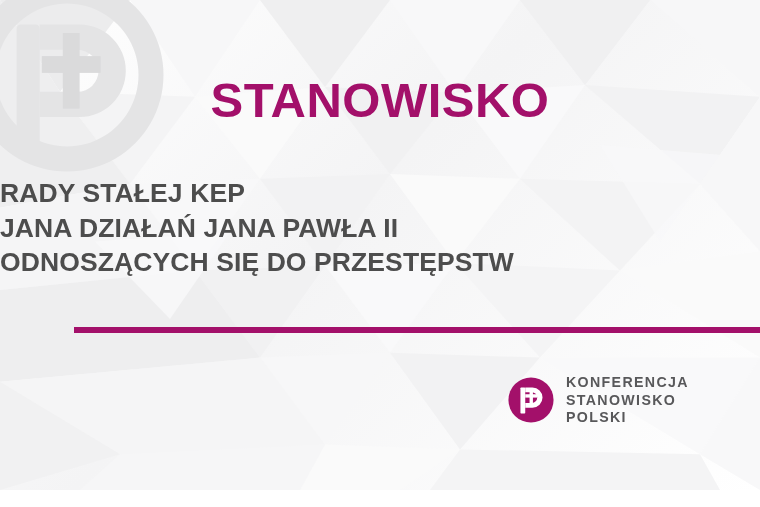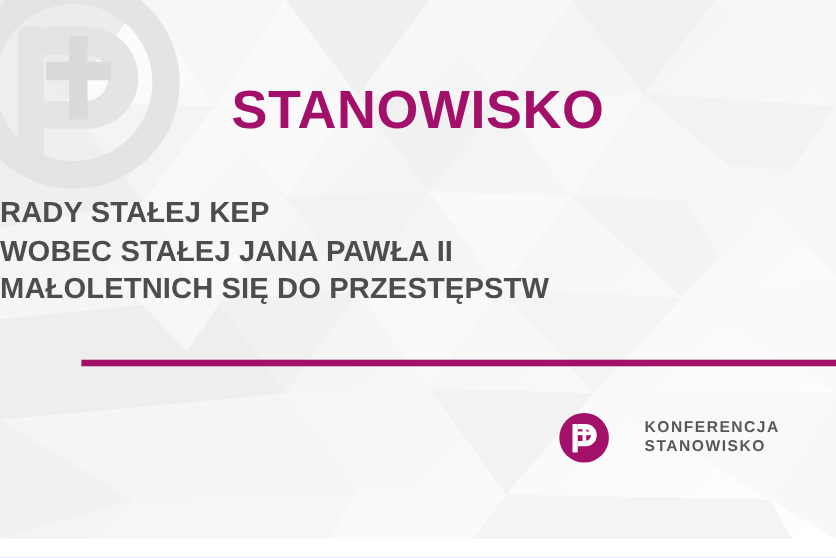--- a/index.html
+++ b/index.html
@@ -90,21 +90,20 @@
     gap: 11px;
   }
   .logo-mark { width: 48px; height: 48px; flex: 0 0 auto; }
   .logo-mark svg { display: block; width: 100%; height: 100%; }
   .logo-words {
     color: #58585a;
     font-size: 14.2px;
     font-weight: bold;
     line-height: 17.5px;
     letter-spacing: 1.35px;
-    margin-left: 20px;
   }
   .logo-words .wline { display: block; white-space: nowrap; }
 </style>
 </head>
 <body>
 
 <div id="slide">
 
   <div class="bg-base"></div>
   <div class="bg-poly">
@@ -166,22 +165,22 @@
 
       <rect x="48" y="30" width="8" height="36" fill="#dadadb"></rect>
       <rect x="38" y="41" width="28" height="8" fill="#dadadb"></rect>
     </svg>
   </div>
 
   <div class="headline">STANOWISKO</div>
 
   <div class="subtitle">
     <span class="line">RADY STAŁEJ KEP</span>
-    <span class="line">WOBEC STAŁEJ JANA PAWŁA II</span>
-    <span class="line">MAŁOLETNICH SIĘ DO PRZESTĘPSTW</span>
+    <span class="line">JANA DZIAŁAŃ JANA PAWŁA II</span>
+    <span class="line">ODNOSZĄCYCH SIĘ DO PRZESTĘPSTW</span>
   </div>
 
   <div class="rule"></div>
 
   <div class="logo-lockup">
     <div class="logo-mark">
       <svg viewBox="0 0 100 100" xmlns="http://www.w3.org/2000/svg">
         <circle cx="50" cy="50" r="47" fill="#A3106A"></circle>
 
         <rect x="28" y="24" width="10" height="54" rx="1.5" fill="#ffffff"></rect>
@@ -190,16 +189,17 @@
 
         <rect x="47" y="28" width="7" height="34" fill="#ffffff"></rect>
         <rect x="38" y="38" width="25" height="7" fill="#ffffff"></rect>
 
         <rect x="43" y="46" width="4" height="4" fill="#A3106A" opacity="0"></rect>
       </svg>
     </div>
     <div class="logo-words">
       <span class="wline">KONFERENCJA</span>
       <span class="wline">STANOWISKO</span>
+      <span class="wline">POLSKI</span>
     </div>
   </div>
 
 </div>
 
 </body></html>

